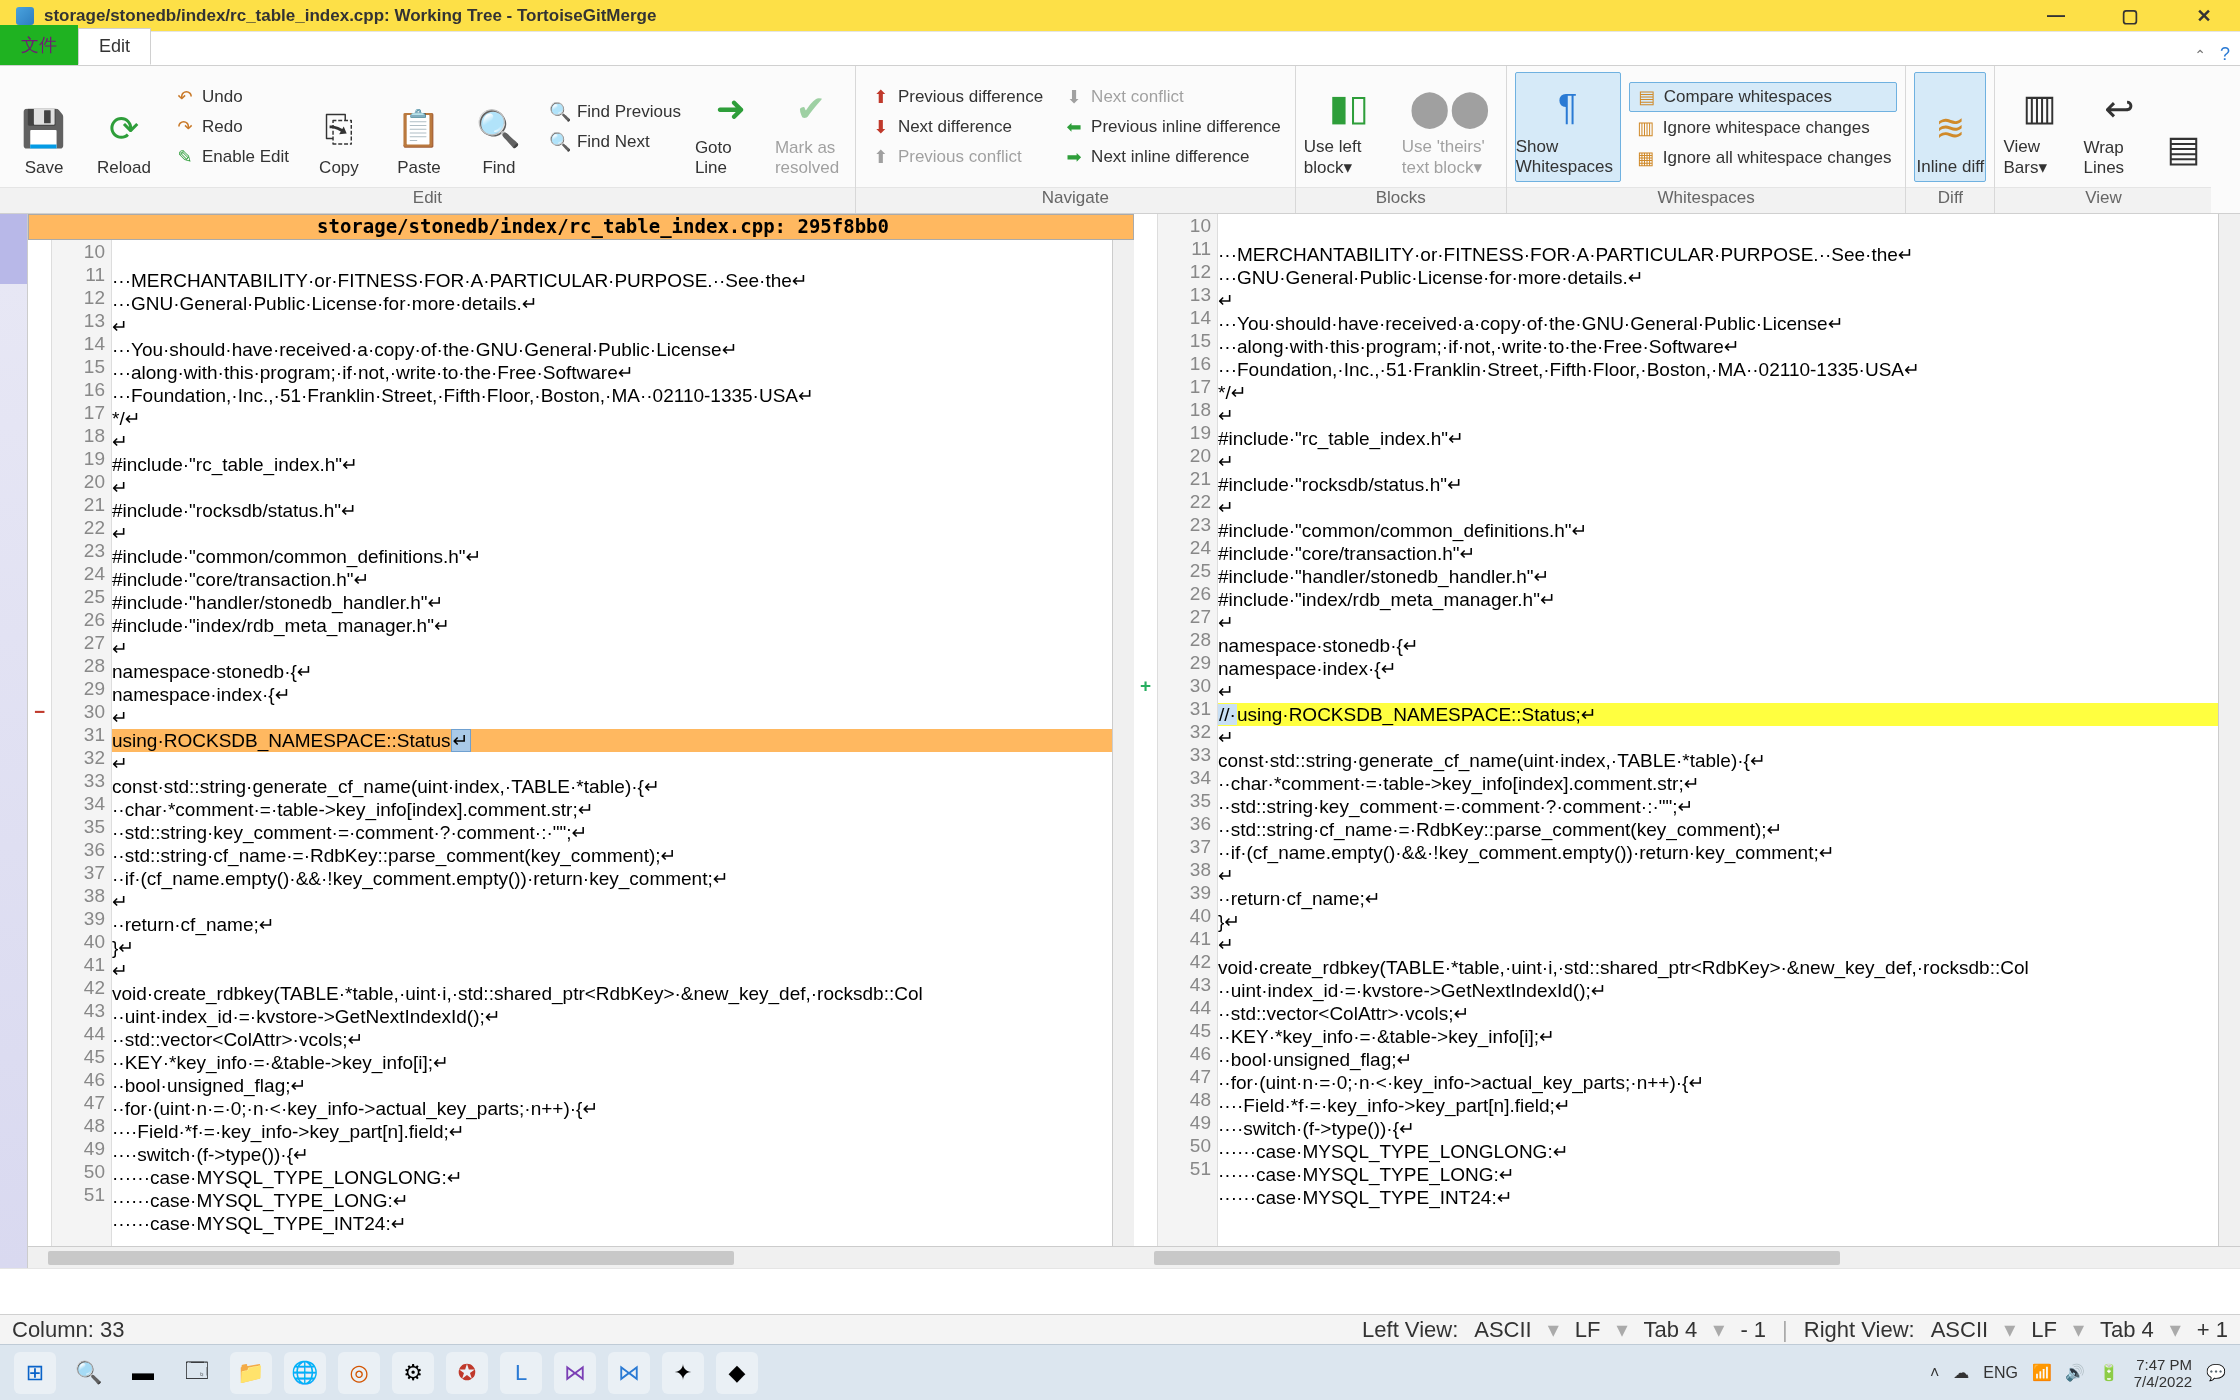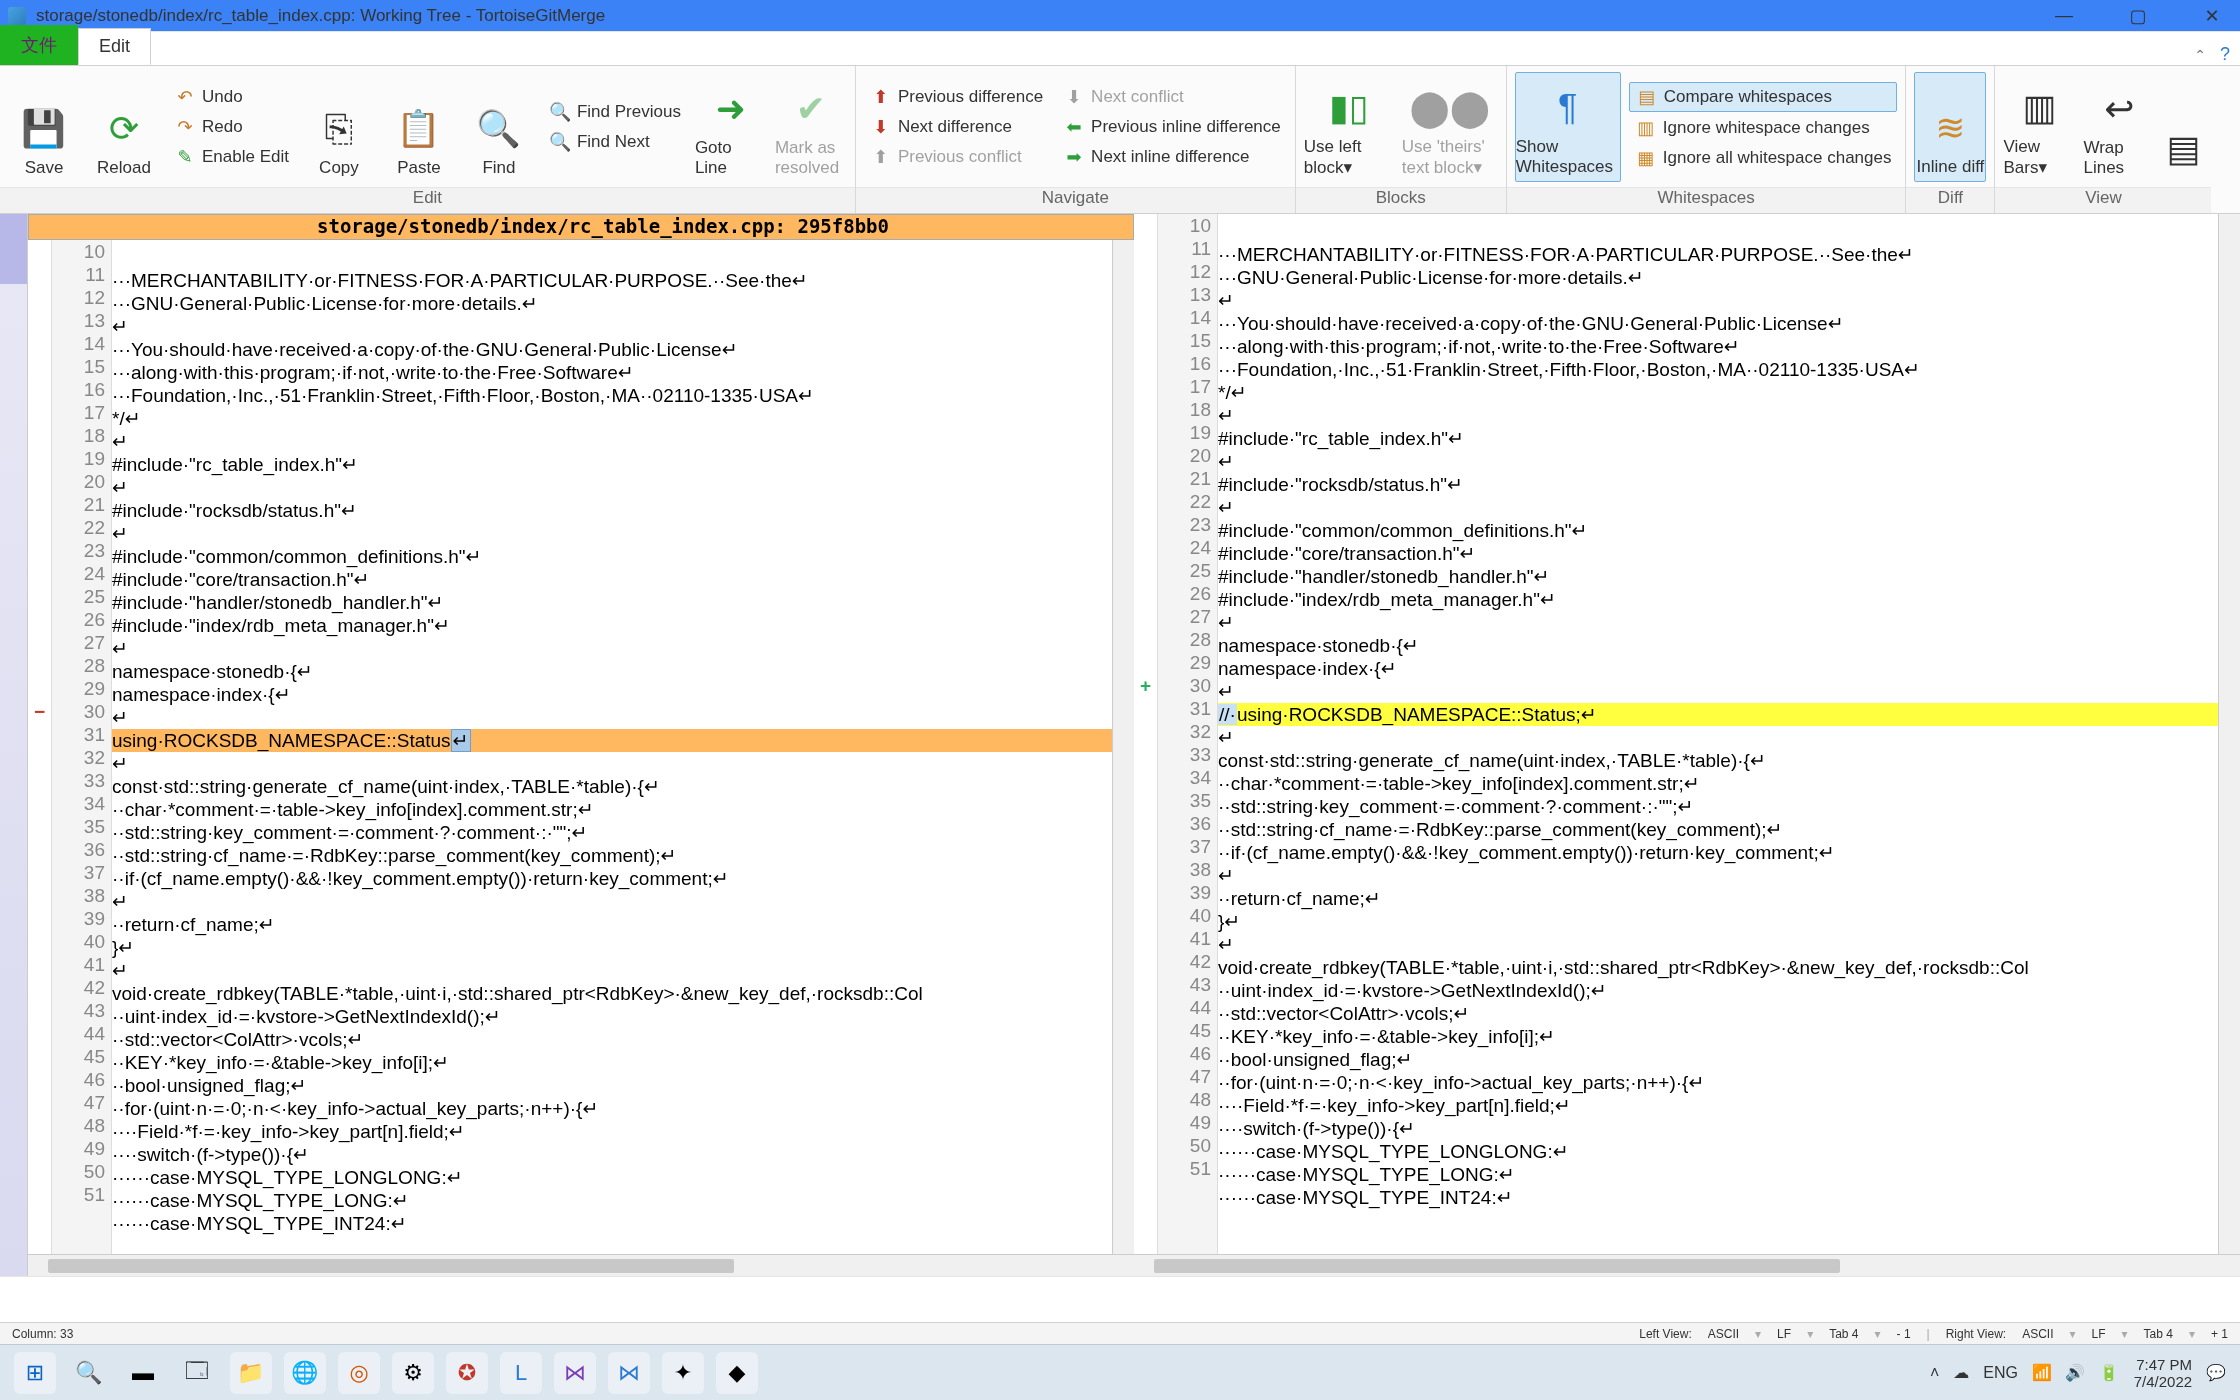--- a/index.html
+++ b/index.html
@@ -1,20 +1,20 @@
 <!DOCTYPE html>
 <html><head>
 <meta charset="utf-8">
 <style>
 * { margin: 0; padding: 0; box-sizing: border-box; font-family: "Segoe UI", Tahoma, sans-serif; }
 html, body { width: 2240px; height: 1400px; overflow: hidden; background: #fff; }
 body { display: flex; flex-direction: column; }
 
 
-.titlebar { height: 32px; background: #3b82f6; display: flex; align-items: center; padding: 0 8px; font-size: 17px; color: #333; border-bottom: 1px solid #e5e5e5; }
+.titlebar { height: 32px; background: #fde047; display: flex; align-items: center; padding: 0 16px; font-size: 17px; color: #333; border-bottom: 1px solid #e5e5e5; font-weight: bold; }
 .titlebar .app-icon { width: 18px; height: 18px; margin-right: 10px; background: linear-gradient(135deg,#4aa3df,#2d7dbf); border-radius: 3px; }
 .titlebar .wincontrols { margin-left: auto; display: flex; gap: 34px; font-size: 18px; color: #333; }
 .titlebar .wincontrols span { width: 40px; text-align: center; }
 
 
 .tabrow { height: 34px; background: #fff; display: flex; align-items: flex-end; border-bottom: 1px solid #d0d0d0; }
 .tabrow .tab { padding: 7px 20px; font-size: 18px; color: #333; border: 1px solid transparent; }
 .tabrow .tab.file { background: #1fb221; color: #701a75; }
 .tabrow .tab.edit { background: #fff; border: 1px solid #d0d0d0; border-bottom: 1px solid #fff; }
 .tabrow .helpers { margin-left: auto; display: flex; align-items: center; gap: 14px; padding-right: 10px; font-size: 18px; color: #555; }
@@ -51,21 +51,21 @@
 .hl-rm { background: #ffb860; }
 .hl-ad { background: #ffff40; }
 .hl-rm .tok { background: #a9c9e8; border: 1px solid #6fa0d0; padding: 0 1px; }
 .hl-ad .tok { background: #c9e0f5; padding: 0 1px; }
 .vscroll { width: 22px; background: #f0f0f0; border-left: 1px solid #ccc; }
 .hscroll { height: 22px; background: #f0f0f0; border-top: 1px solid #ccc; position: relative; }
 .hscroll::after { content:""; position:absolute; left:20px; top:4px; height:14px; width:62%; background:#c8c8c8; border-radius: 2px; }
 
 
 .gap { height: 46px; background: #fff; border-top: 1px solid #e5e5e5; }
-.status { height: 22px; background: #f4f4f4; border-top: 1px solid #d0d0d0; display: flex; align-items: center; font-size: 12px; color: #333; padding: 0 12px; }
+.status { height: 30px; background: #f4f4f4; border-top: 1px solid #d0d0d0; display: flex; align-items: center; font-size: 22px; color: #333; padding: 0 12px; }
 .status .r { margin-left: auto; display: flex; gap: 16px; }
 .status .sep { color: #aaa; }
 
 
 .taskbar { height: 56px; background: #dce6ef; border-top: 1px solid #bfcbd6; display: flex; align-items: center; padding: 0 14px; gap: 12px; }
 .tb { width: 42px; height: 42px; border-radius: 6px; display: flex; align-items: center; justify-content: center; font-size: 22px; }
 .tb.pin { background: rgba(255,255,255,0.4); }
 .tray { margin-left: auto; display: flex; align-items: center; gap: 14px; font-size: 16px; color: #333; }
 .clock { text-align: right; font-size: 15px; line-height: 17px; }
 </style>

